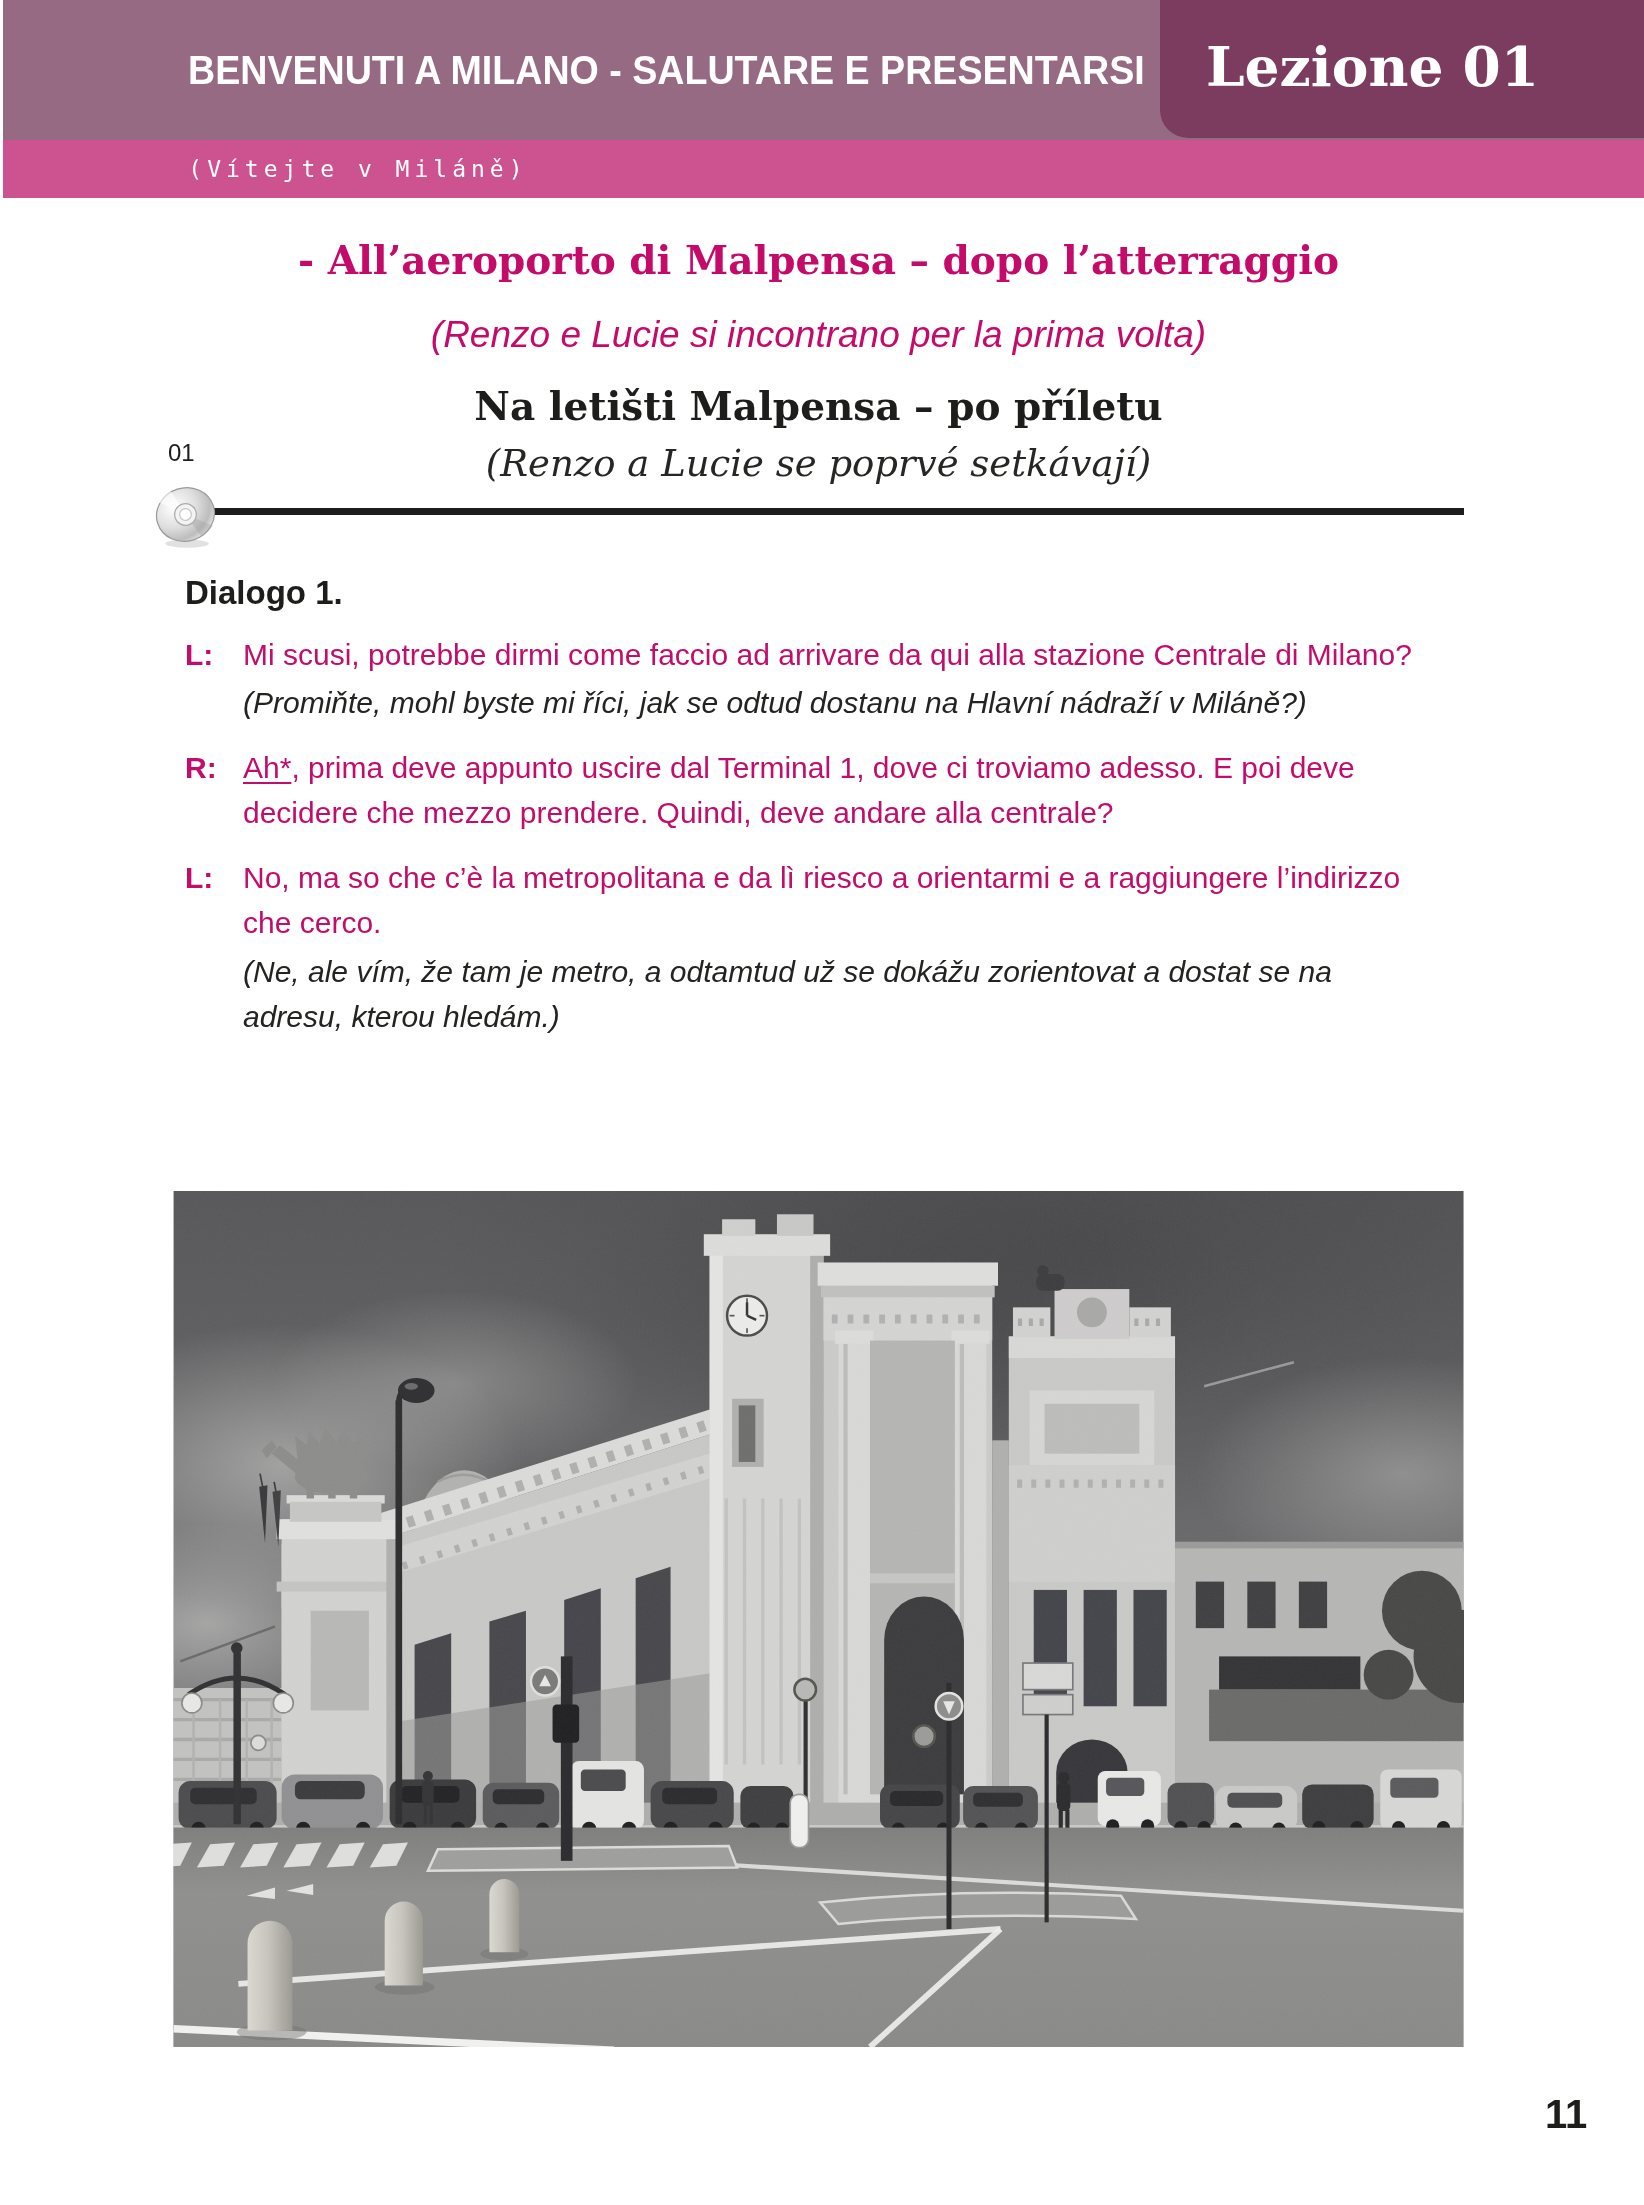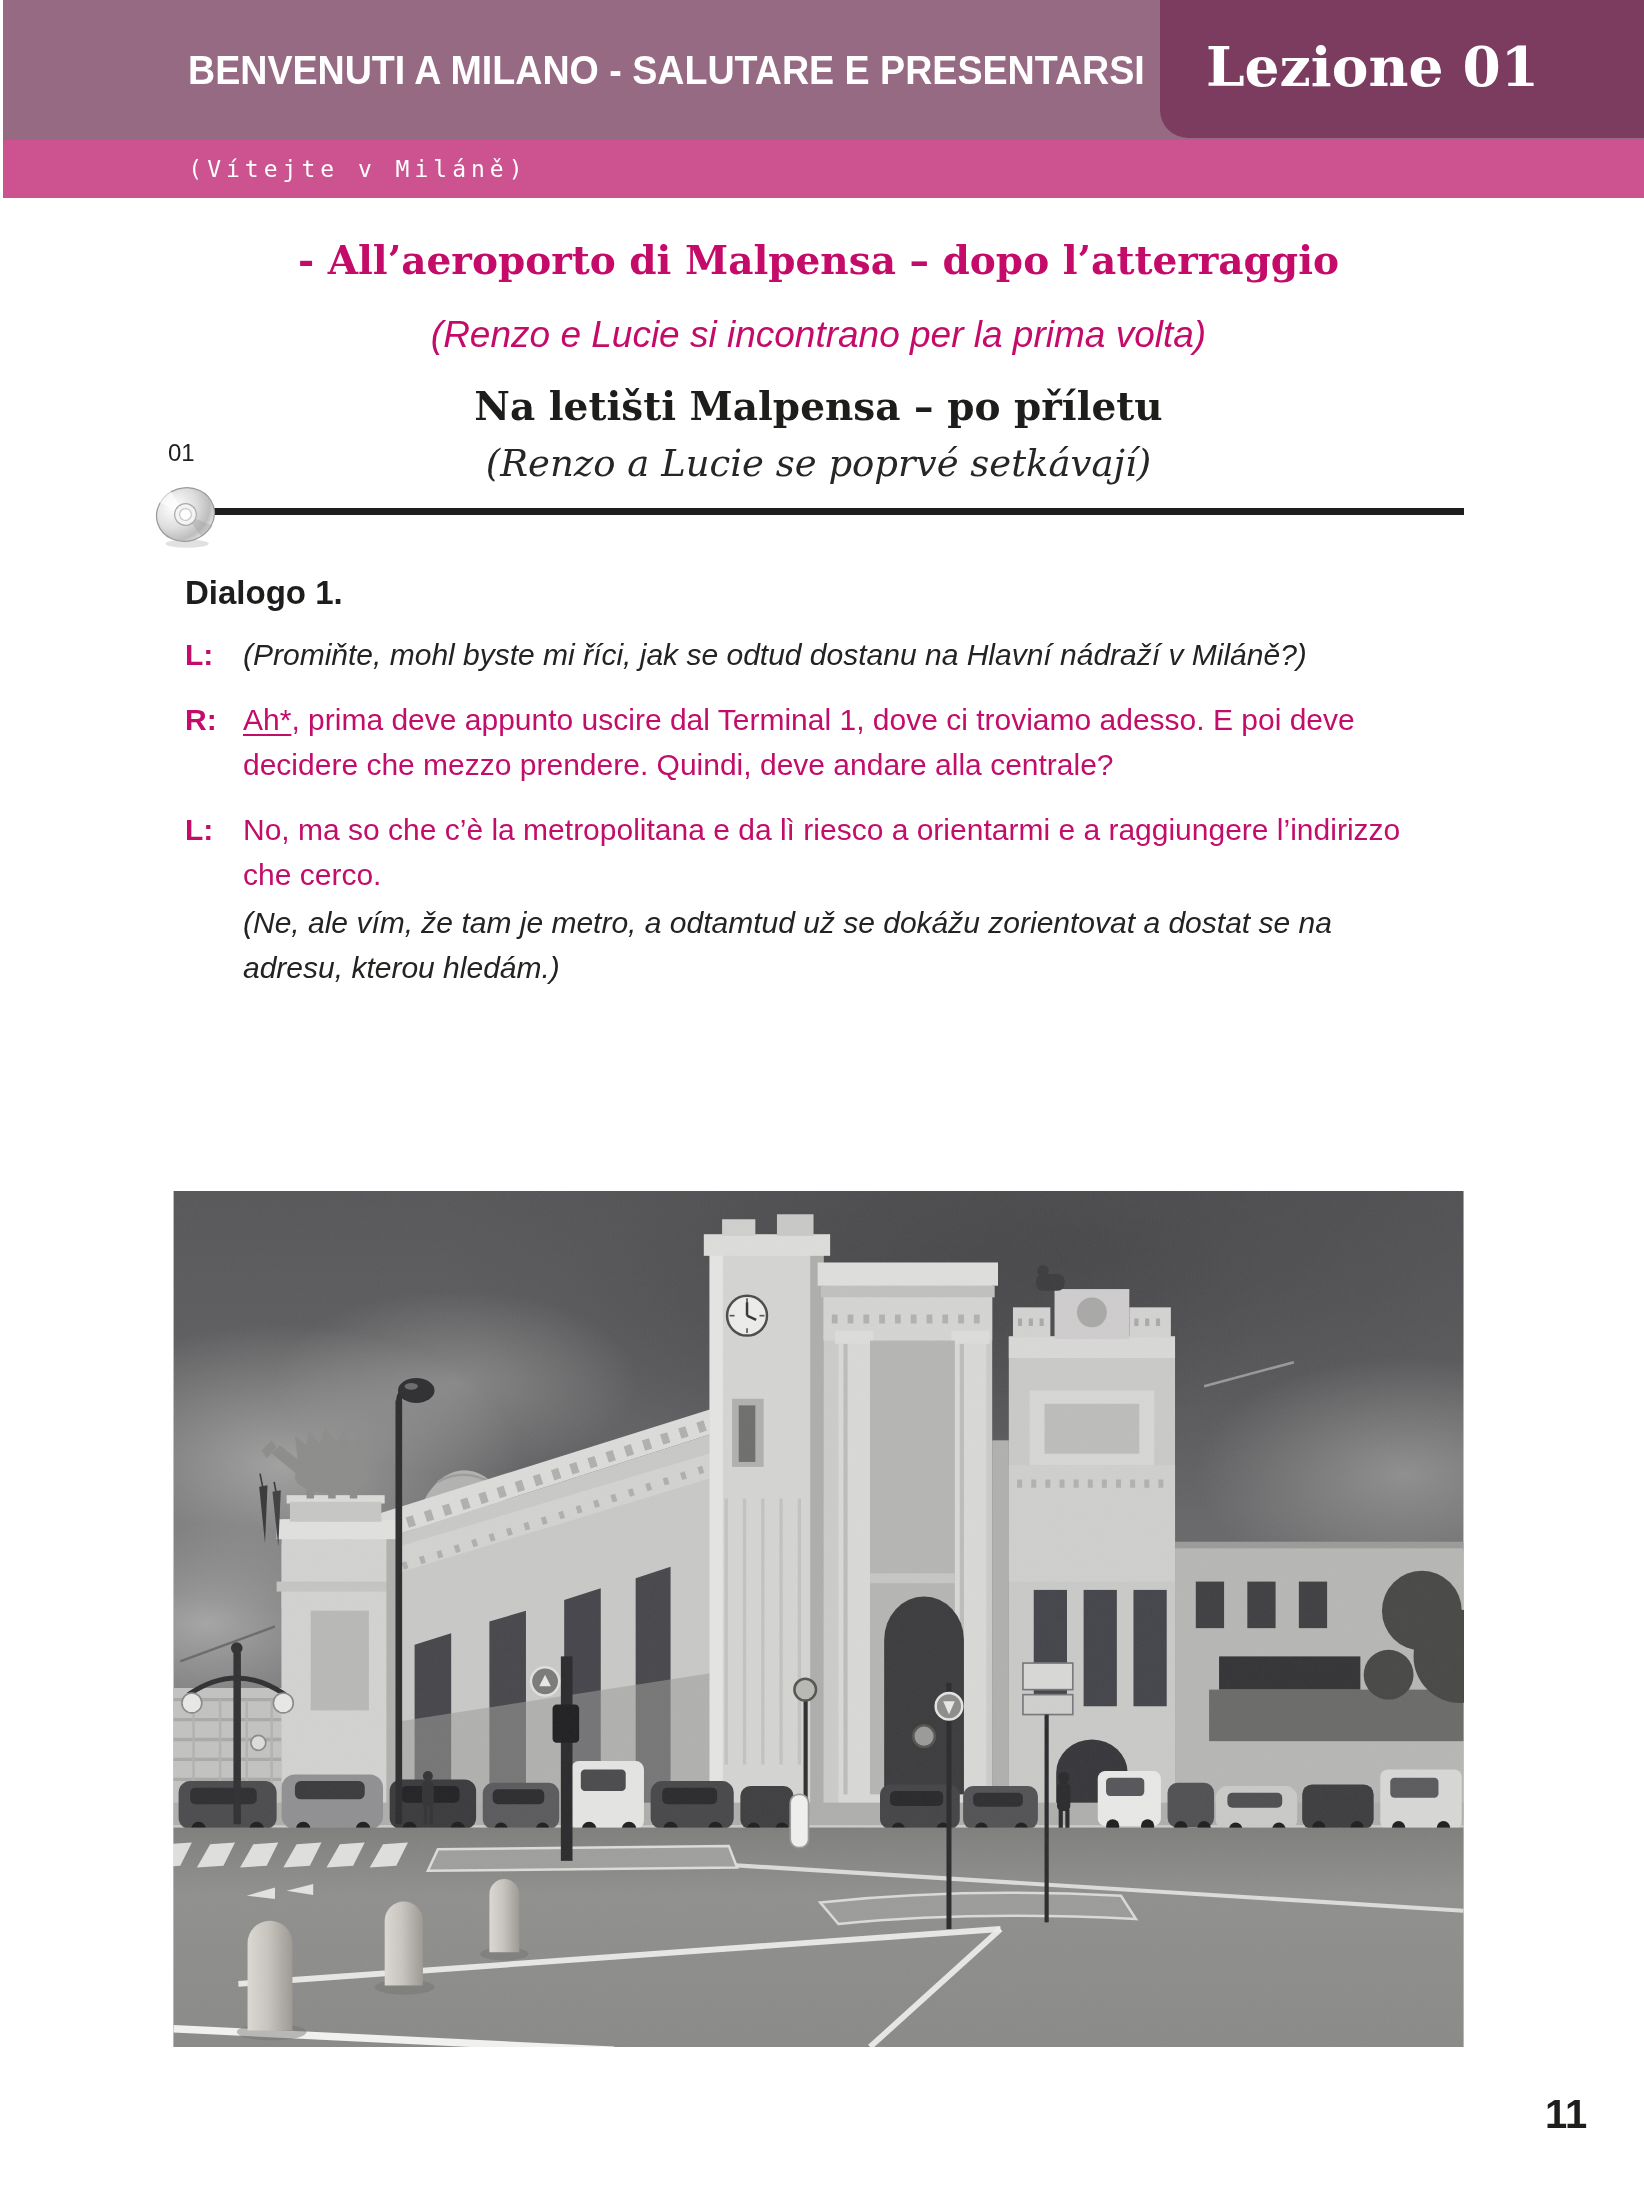--- a/index.html
+++ b/index.html
@@ -90,20 +90,21 @@
         <circle cx="39" cy="39" r="7" fill="#ffffff" stroke="#c9c9c9" stroke-width="1.5"></circle>
       </g>
     </svg>
   </div>
 
   <section class="dialog">
     <h2>Dialogo 1.</h2>
 
     <div class="turn">
       <span class="speaker">L:</span>
+      <p class="it"><span class="ul"></span><span>Mi scusi, potrebbe dirmi come faccio ad arrivare da qui alla stazione Centrale di Milano?</span></p>
       <p class="cz">(Promiňte, mohl byste mi říci, jak se odtud dostanu na Hlavní nádraží v Miláně?)</p>
     </div>
 
     <div class="turn">
       <span class="speaker">R:</span>
       <p class="it"><span class="ul">Ah*</span><span>, prima deve appunto uscire dal Terminal 1, dove ci troviamo adesso. E poi deve decidere che mezzo prendere. Quindi, deve andare alla centrale?</span></p>
     </div>
 
     <div class="turn">
       <span class="speaker">L:</span>

